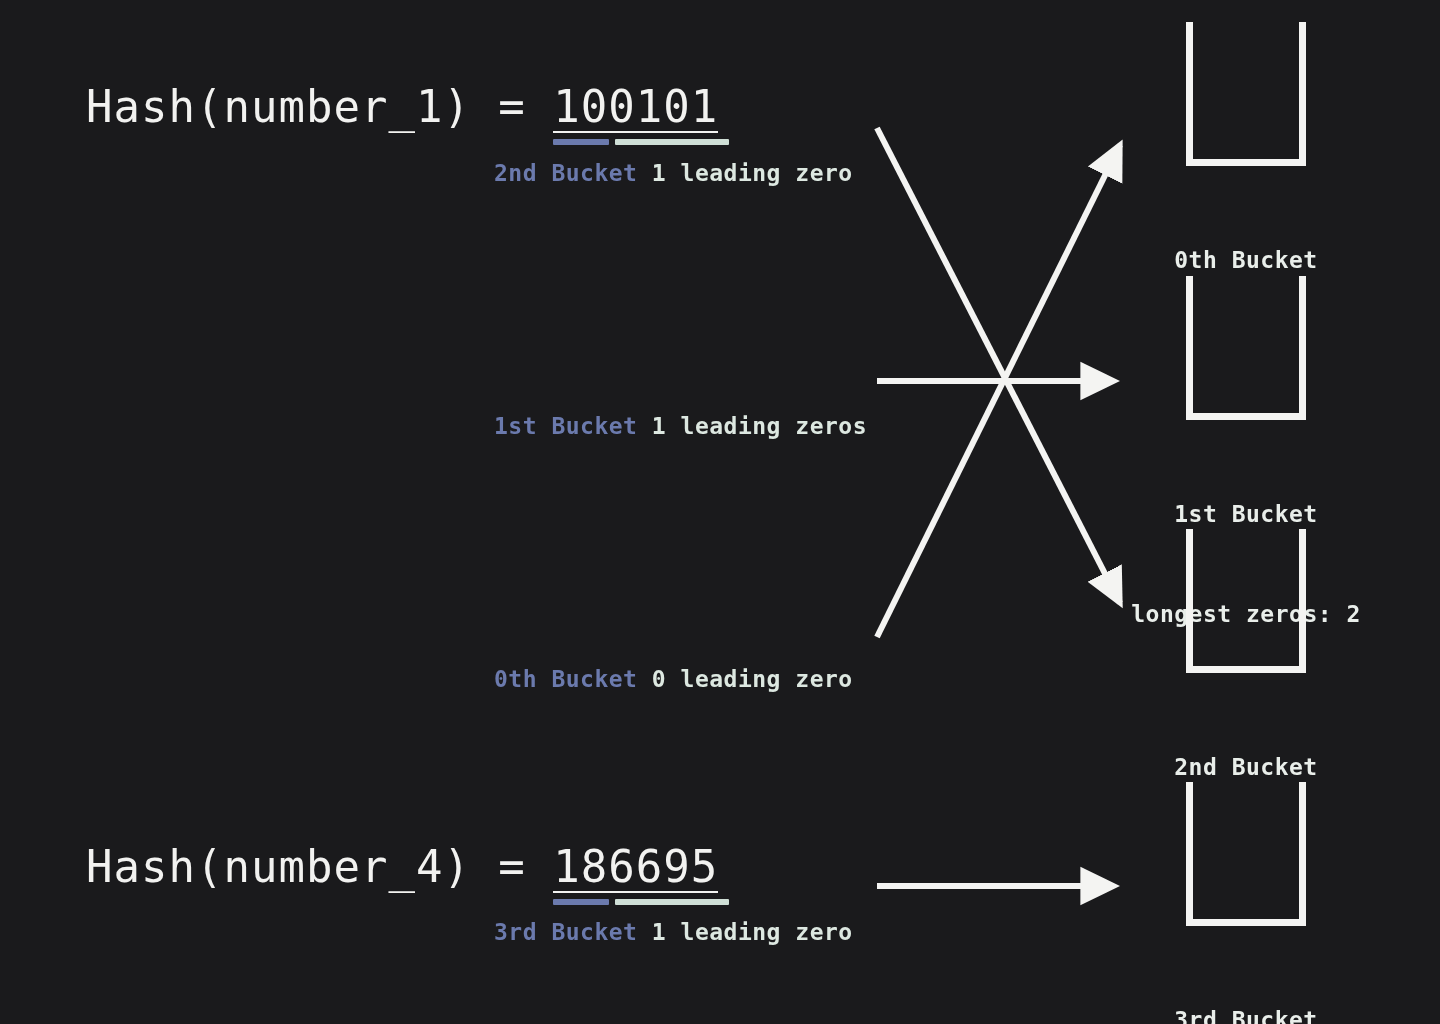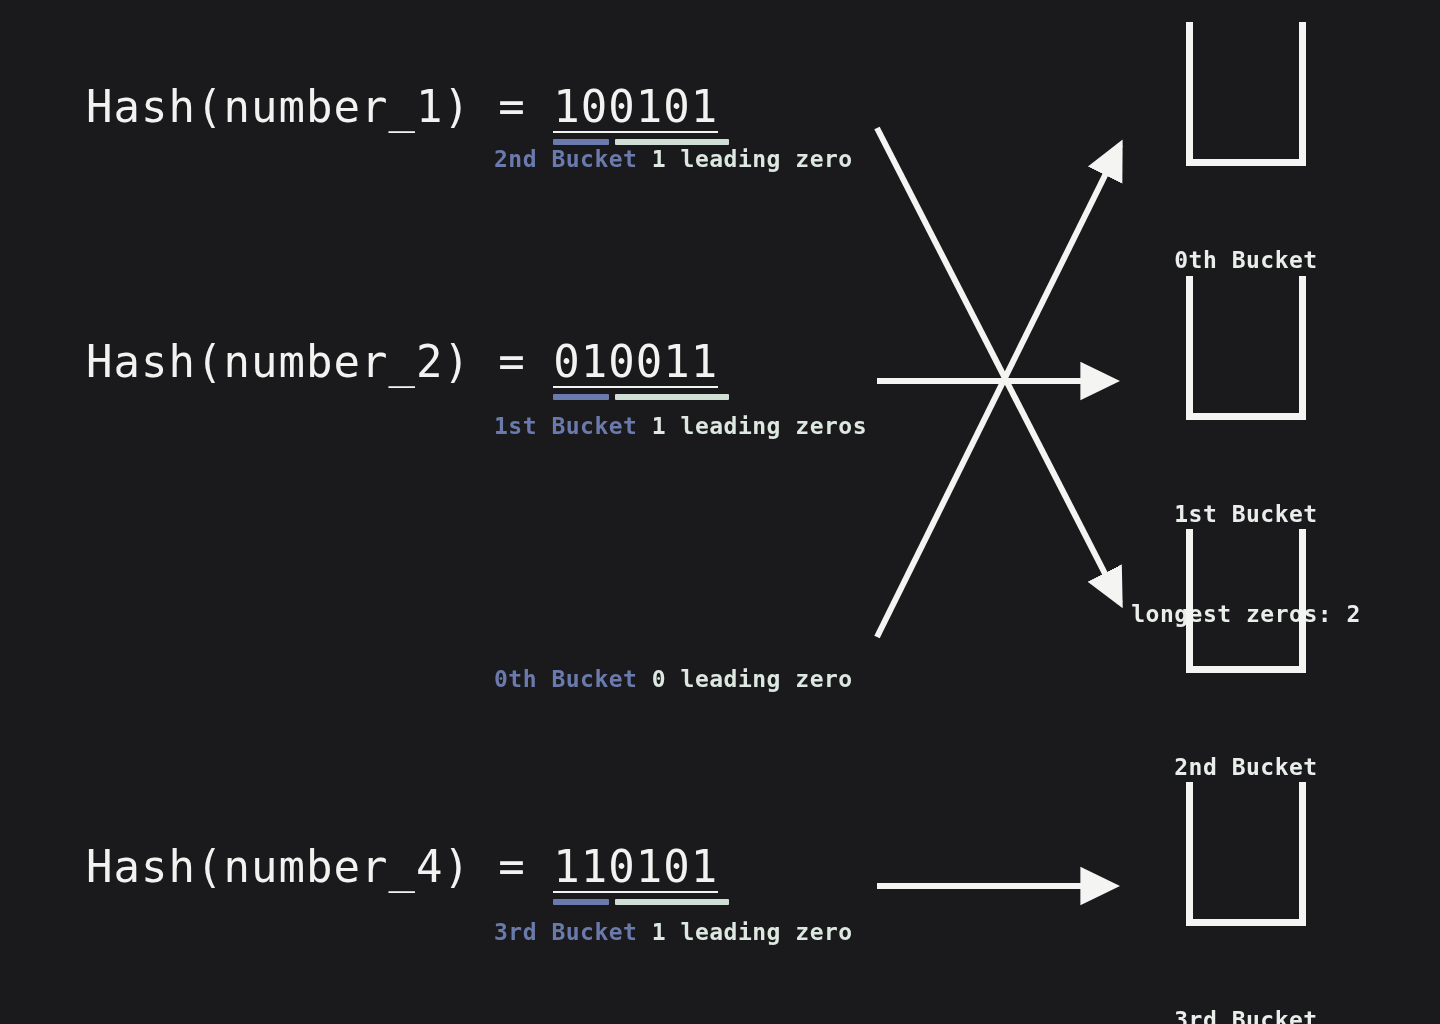--- a/index.html
+++ b/index.html
@@ -94,31 +94,28 @@
   }
 </style>
 </head>
 <body>
 
 <div id="stage">
 
   <div class="hash-row" style="left:86px; top:85px;">
     <span class="hash-expr"><span>Hash(number_1) = </span><span class="hash-binary"><span>100101</span><span class="seg-underline seg-bucket" style="left:0px; width:56px;"></span><span class="seg-underline seg-zeros" style="left:62px; width:114px;"></span></span></span>
   </div>
-  <div class="hash-caption" style="left:494px; top:148px;"><span class="cap-bucket">2nd Bucket</span><span class="cap-zeros"> </span><span class="cap-zeros">1 leading zero</span></div>
+  <div class="hash-caption" style="left:494px; top:162px;"><span class="cap-bucket">2nd Bucket</span><span class="cap-zeros"> </span><span class="cap-zeros">1 leading zero</span></div>
 
-  <div class="hash-row" style="left:86px; top:340px;">
-    <span class="hash-expr"><span>Hash(number_2) = </span><span class="hash-binary"><span>010011</span><span class="seg-underline seg-bucket" style="left:0px; width:56px;"></span><span class="seg-underline seg-zeros" style="left:62px; width:114px;"></span></span></span>
-  </div>
   <div class="hash-caption" style="left:494px; top:415px;"><span class="cap-bucket">1st Bucket</span><span class="cap-zeros"> </span><span class="cap-zeros">1 leading zeros</span></div>
 
   <div class="hash-caption" style="left:494px; top:668px;text-align:right;"><span class="cap-bucket">0th Bucket</span><span class="cap-zeros"> </span><span class="cap-zeros">0 leading zero</span></div>
 
   <div class="hash-row" style="left:86px; top:845px;">
-    <span class="hash-expr"><span>Hash(number_4) = </span><span class="hash-binary"><span>110101</span><span class="seg-underline seg-bucket" style="left:0px; width:56px;"></span><span class="seg-underline seg-zeros" style="left:62px; width:114px;"></span></span></span>
+    <span class="hash-expr"><span>Hash(number_4) = </span><span class="hash-binary"><span>186695</span><span class="seg-underline seg-bucket" style="left:0px; width:56px;"></span><span class="seg-underline seg-zeros" style="left:62px; width:114px;"></span></span></span>
   </div>
   <div class="hash-caption" style="left:494px; top:921px;"><span class="cap-bucket">3rd Bucket</span><span class="cap-zeros"> </span><span class="cap-zeros">1 leading zero</span></div>
 
   <svg id="arrows" viewBox="0 0 1440 1024">
     <defs>
       <marker id="ah" markerWidth="7" markerHeight="7" refX="5.6" refY="3.5" orient="auto" markerUnits="strokeWidth">
         <path d="M0,0.3 L6.6,3.5 L0,6.7 z" fill="#f4f4f2"></path>
       </marker>
     </defs>
 

